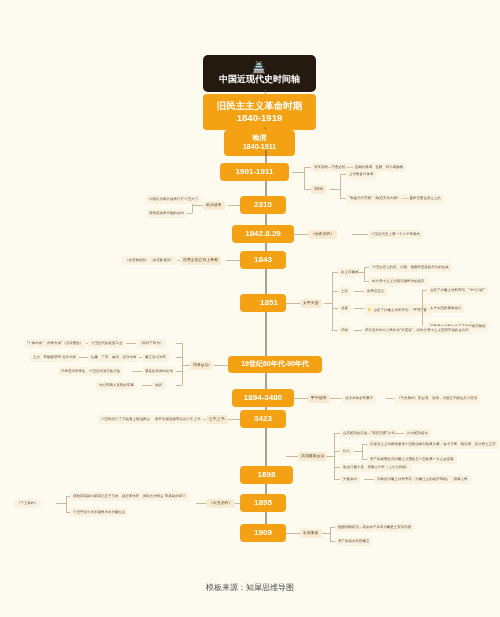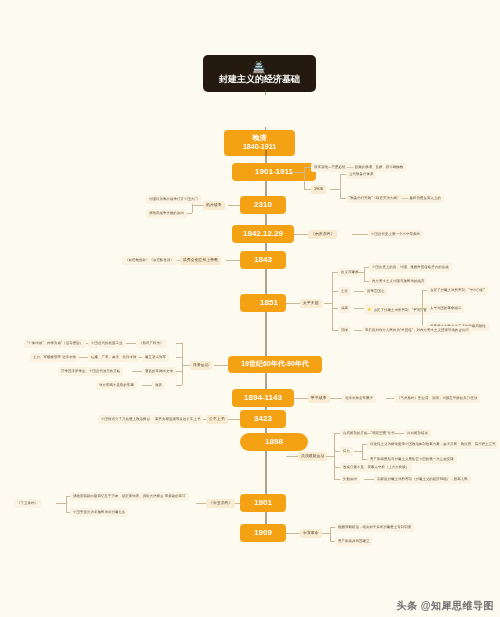--- a/index.html
+++ b/index.html
@@ -75,34 +75,38 @@
     font-size:10px;color:#6f6f6f;font-weight:bold;letter-spacing:.5px;
   }
 </style>
 </head>
 <body>
 
 <div class="canvas">
 
   <div class="node root">
     <span class="ico">🏯</span>
-    <span>封建主义的经济基础</span>
+    <span>中国近现代史时间轴</span>
   </div>
   <div class="stub" style="left:265px;top:89px;height:6px;"></div>
 
+  <div class="node era">
+    <div>旧民主主义革命时期</div>
+    <div class="l2">1840-1919</div>
+  </div>
   <div class="stub" style="left:265px;top:127px;height:4px;"></div>
 
   <div class="node sub">
     <div>晚清</div>
     <div>1840-1911</div>
   </div>
 
   <div class="spine"></div>
 
-  <div class="node dt" style="left:232px;top:163px;width:84px;">1901-1911</div>
+  <div class="node dt" style="left:220px;top:163px;width:69px;">1901-1911</div>
   <div class="h" style="left:292px;top:172px;width:12px;"></div>
   <div class="v" style="left:304px;top:167px;height:22px;"></div>
   <div class="h" style="left:304px;top:167px;width:7px;"></div>
   <div class="h" style="left:304px;top:189px;width:7px;"></div>
   <div class="chip" style="left:311px;top:163px;">清末新政—曾是必然 —— 自身的崩塌、瓦解、统不能挽救</div>
   <div class="chip mid" style="left:311px;top:185px;">1906</div>
   <div class="h" style="left:330px;top:189px;width:10px;"></div>
   <div class="v" style="left:340px;top:174px;height:24px;"></div>
   <div class="h" style="left:340px;top:174px;width:6px;"></div>
   <div class="h" style="left:340px;top:198px;width:6px;"></div>
@@ -112,21 +116,21 @@
   <div class="node dt" style="left:240px;top:196px;width:46px;">2310</div>
   <div class="h" style="left:228px;top:205px;width:12px;"></div>
   <div class="chip mid" style="left:203px;top:201px;">鸦片战争</div>
   <div class="h" style="left:192px;top:205px;width:11px;"></div>
   <div class="v" style="left:192px;top:199px;height:14px;"></div>
   <div class="h" style="left:186px;top:199px;width:6px;"></div>
   <div class="h" style="left:186px;top:213px;width:6px;"></div>
   <div class="chip" style="left:146px;top:195px;">列强以为鸦片战争打开中国大门</div>
   <div class="chip" style="left:146px;top:209px;">清政府战争失败的原因</div>
 
-  <div class="node dt" style="left:232px;top:225px;width:62px;">1842.12.29</div>
+  <div class="node dt" style="left:232px;top:225px;width:62px;">1842.8.29</div>
   <div class="h" style="left:294px;top:234px;width:14px;"></div>
   <div class="chip mid" style="left:308px;top:230px;">《南京条约》</div>
   <div class="h" style="left:352px;top:234px;width:16px;"></div>
   <div class="chip" style="left:368px;top:230px;">中国近代史上第一个不平等条约</div>
 
   <div class="node dt" style="left:240px;top:251px;width:46px;">1843</div>
   <div class="h" style="left:226px;top:260px;width:14px;"></div>
   <div class="chip mid" style="left:180px;top:256px;">洪秀全创立拜上帝教</div>
   <div class="h" style="left:166px;top:260px;width:14px;"></div>
   <div class="chip" style="left:122px;top:256px;">《原道救世歌》《原道醒世训》</div>
@@ -192,37 +196,37 @@
   <div class="h" style="left:176px;top:371px;width:6px;"></div>
   <div class="chip" style="left:142px;top:367px;">著名的京师同文馆</div>
   <div class="h" style="left:132px;top:371px;width:10px;"></div>
   <div class="chip" style="left:58px;top:367px;">留学国洋派学生、中国近代教育的开始</div>
 
   <div class="h" style="left:176px;top:385px;width:6px;"></div>
   <div class="chip" style="left:152px;top:381px;">教训</div>
   <div class="h" style="left:142px;top:385px;width:10px;"></div>
   <div class="chip" style="left:96px;top:381px;">地方军阀不足取的军事</div>
 
-  <div class="node dt" style="left:232px;top:389px;width:62px;">1894-1143</div>
+  <div class="node dt" style="left:232px;top:389px;width:62px;">1894-3480</div>
   <div class="h" style="left:294px;top:398px;width:14px;"></div>
   <div class="chip mid" style="left:308px;top:394px;">甲午战争</div>
   <div class="h" style="left:330px;top:398px;width:12px;"></div>
   <div class="chip" style="left:342px;top:394px;">北洋水师全军覆没</div>
   <div class="h" style="left:386px;top:398px;width:8px;"></div>
   <div class="chip" style="left:394px;top:394px;">《马关条约》割台湾、澎湖，列强在华掀起瓜分狂潮</div>
 
   <div class="node dt" style="left:240px;top:410px;width:46px;">3423</div>
   <div class="h" style="left:226px;top:419px;width:14px;"></div>
   <div class="chip mid" style="left:206px;top:415px;">公车上书</div>
   <div class="h" style="left:196px;top:419px;width:10px;"></div>
   <div class="chip" style="left:152px;top:415px;">康有为梁启超等发起公车上书</div>
   <div class="h" style="left:142px;top:419px;width:10px;"></div>
   <div class="chip" style="left:98px;top:415px;">中国知识分子开始登上政治舞台</div>
 
-  <div class="node dt" style="left:240px;top:433px;width:68px;border-radius:9px;">1898</div>
+  <div class="node dt" style="left:240px;top:466px;width:53px;">1898</div>
   <div class="h" style="left:286px;top:456px;width:12px;"></div>
   <div class="chip mid" style="left:298px;top:452px;">戊戌维新运动</div>
   <div class="h" style="left:326px;top:456px;width:8px;"></div>
   <div class="v" style="left:334px;top:433px;height:46px;"></div>
 
   <div class="h" style="left:334px;top:433px;width:6px;"></div>
   <div class="chip" style="left:340px;top:429px;">戊戌维新的开始—"明定国是"诏书</div>
   <div class="h" style="left:394px;top:433px;width:10px;"></div>
   <div class="chip" style="left:404px;top:429px;">百日维新结束</div>
 
@@ -236,21 +240,21 @@
   <div class="chip" style="left:367px;top:455px;">资产阶级思想与封建主义思想在中国的第一次正面交锋</div>
 
   <div class="h" style="left:334px;top:467px;width:6px;"></div>
   <div class="chip" style="left:340px;top:463px;">改成分量不足、依靠无平权（士大夫阶级）</div>
 
   <div class="h" style="left:334px;top:479px;width:6px;"></div>
   <div class="chip" style="left:340px;top:475px;">失败原因</div>
   <div class="h" style="left:364px;top:479px;width:10px;"></div>
   <div class="chip" style="left:374px;top:475px;">未能反封建主地所有制（封建主义的经济基础），脱离人民</div>
 
-  <div class="node dt" style="left:240px;top:494px;width:46px;">1901</div>
+  <div class="node dt" style="left:240px;top:494px;width:46px;">1895</div>
   <div class="h" style="left:226px;top:503px;width:14px;"></div>
   <div class="chip mid" style="left:206px;top:499px;">《辛丑条约》</div>
   <div class="h" style="left:196px;top:503px;width:10px;"></div>
   <div class="chip" style="left:70px;top:492px;">清政府赔款白银四亿五千万两、划定使馆界、拆毁大沽炮台 等条款的签订</div>
   <div class="chip" style="left:70px;top:508px;">中国完全沦为半殖民地半封建社会</div>
   <div class="v" style="left:66px;top:496px;height:16px;"></div>
   <div class="h" style="left:66px;top:496px;width:4px;"></div>
   <div class="h" style="left:66px;top:512px;width:4px;"></div>
   <div class="h" style="left:56px;top:503px;width:10px;"></div>
   <div class="chip" style="left:14px;top:499px;">《辛丑条约》</div>
@@ -258,15 +262,15 @@
   <div class="node dt" style="left:240px;top:524px;width:46px;">1909</div>
   <div class="h" style="left:286px;top:533px;width:14px;"></div>
   <div class="chip mid" style="left:300px;top:529px;">辛亥革命</div>
   <div class="h" style="left:322px;top:533px;width:8px;"></div>
   <div class="v" style="left:330px;top:527px;height:14px;"></div>
   <div class="h" style="left:330px;top:527px;width:5px;"></div>
   <div class="h" style="left:330px;top:541px;width:5px;"></div>
   <div class="chip" style="left:335px;top:523px;">推翻清朝统治，结束两千多年封建君主专制制度</div>
   <div class="chip" style="left:335px;top:537px;">资产阶级共和国建立</div>
 
-  <div class="watermark">头条 @知犀思维导图</div>
+  <div class="footer">模板来源：知犀思维导图</div>
 
 </div>
 
 </body></html>

